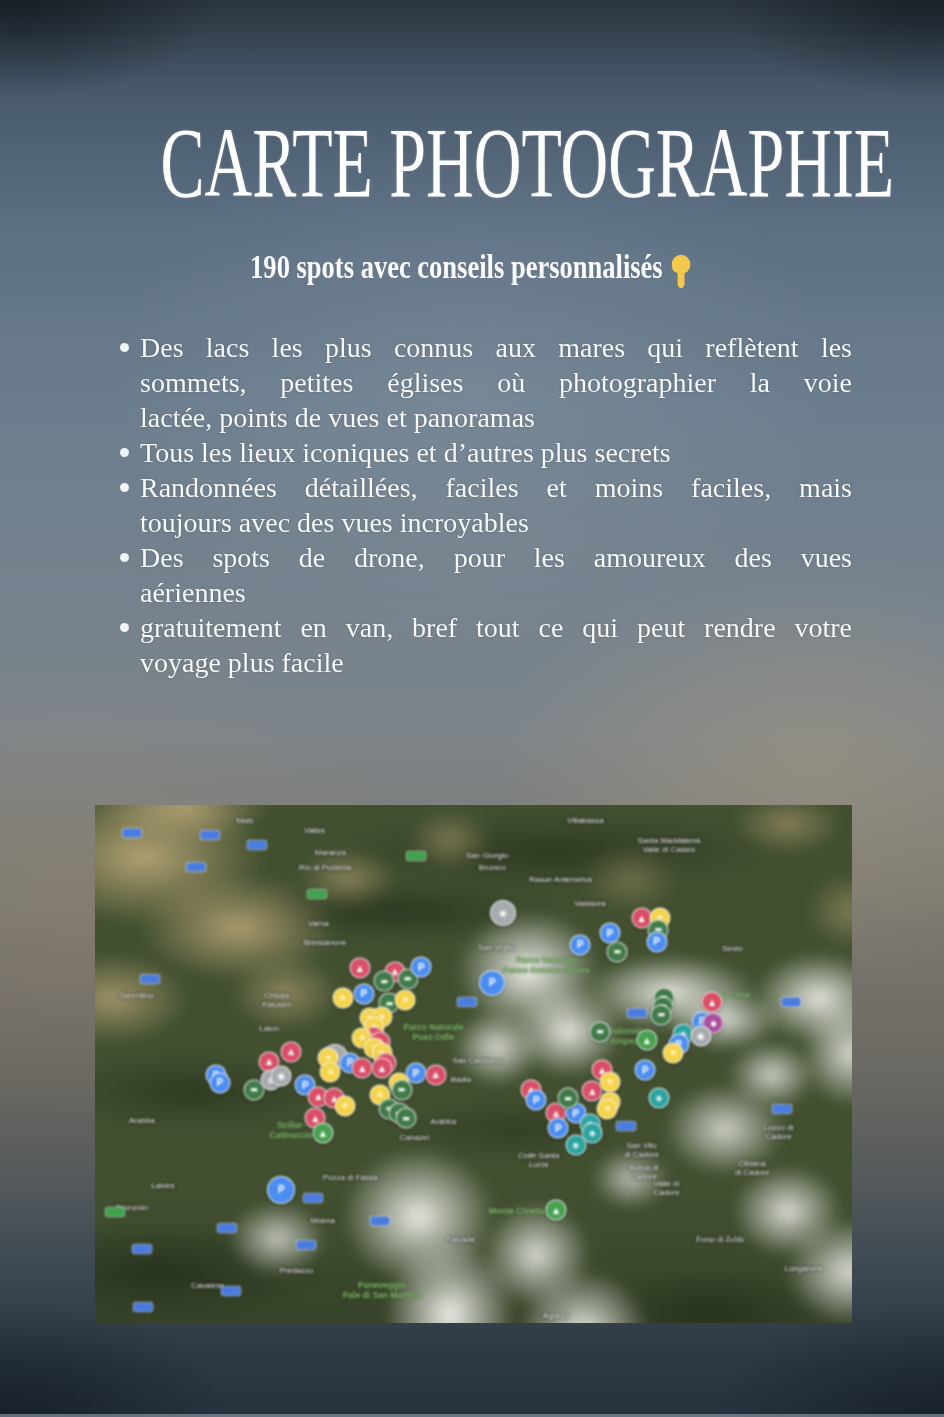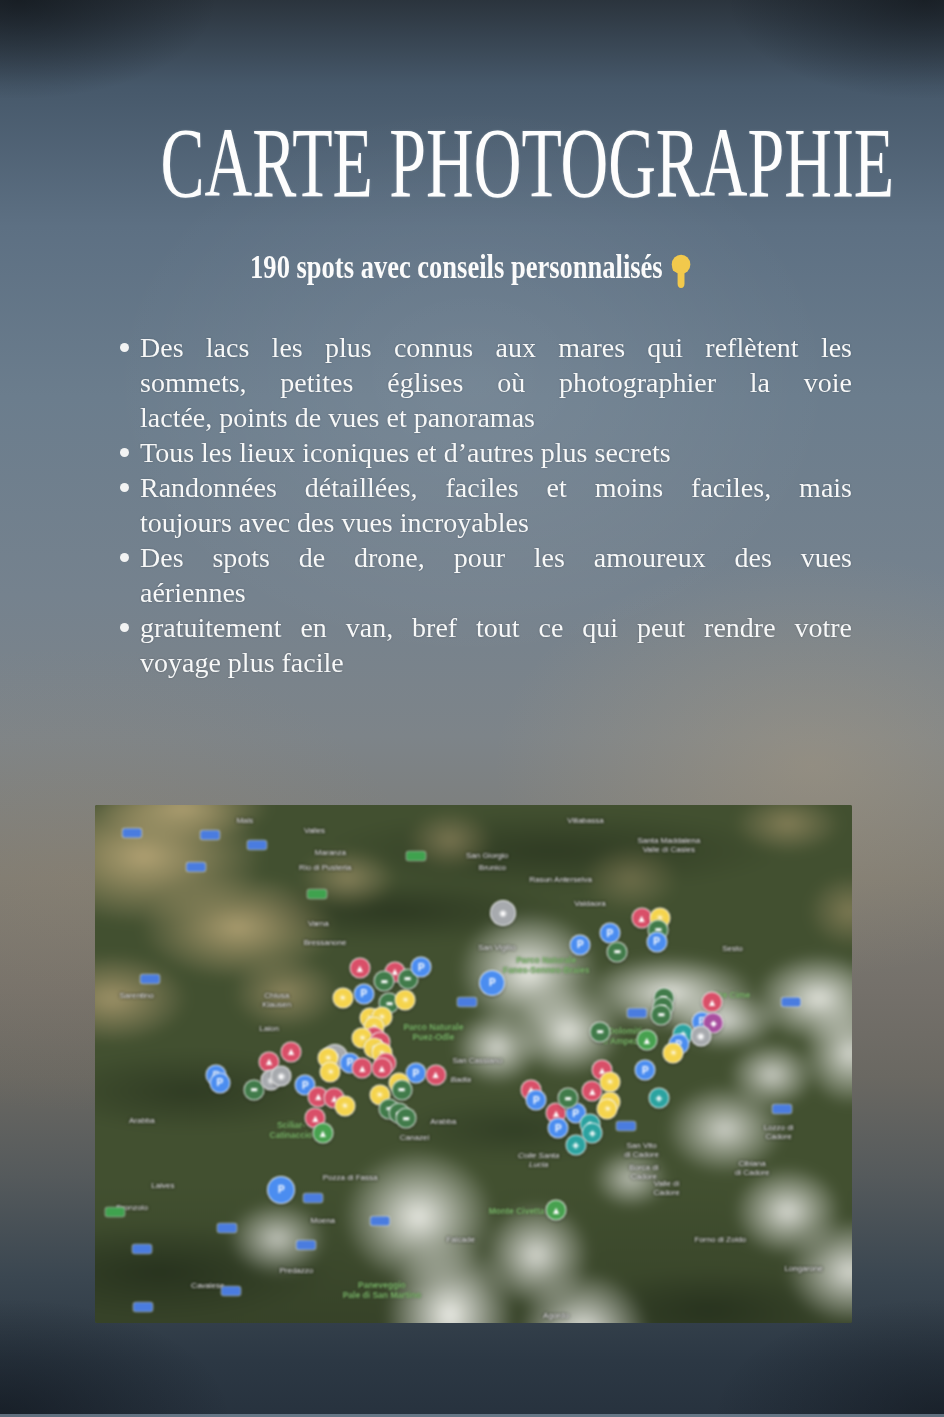--- a/index.html
+++ b/index.html
@@ -222,21 +222,21 @@
 di Cadore</div>
       <div class="town-label" style="left: 72.5%; top: 70.8%;">Borca di
 Cadore</div>
       <div class="town-label" style="left: 75.5%; top: 74%;">Valle di
 Cadore</div>
       <div class="town-label" style="left: 86.8%; top: 70.1%;">Cibiana
 di Cadore</div>
       <div class="town-label" style="left: 90.3%; top: 63.1%;">Lozzo di
 Cadore</div>
       <div class="town-label" style="left: 93.6%; top: 89.4%;">Longarone</div>
-      <div class="town-label" style="left: 82.6%; top: 83.7%;">Forno di Zoldo</div>
+      <div class="town-label" style="left: 82.6%; top: 83.7%; font-family: Liberation Serif, serif;">Forno di Zoldo</div>
       <div class="town-label" style="left: 60.9%; top: 98.5%;">Agordo</div>
       <div class="town-label" style="left: 48.3%; top: 83.8%;">Falcade</div>
       <div class="park-label" style="left: 59.6%; top: 30.9%;">Parco Naturale
 Fanes-Sennes-Braies</div>
       <div class="park-label" style="left: 44.7%; top: 43.8%;">Parco Naturale
 Puez-Odle</div>
       <div class="park-label" style="left: 25.9%; top: 62.7%;">Sciliar-
 Catinaccio</div>
       <div class="park-label" style="left: 70%; top: 44.5%;">Dolomiti
 d’Ampezzo</div>

